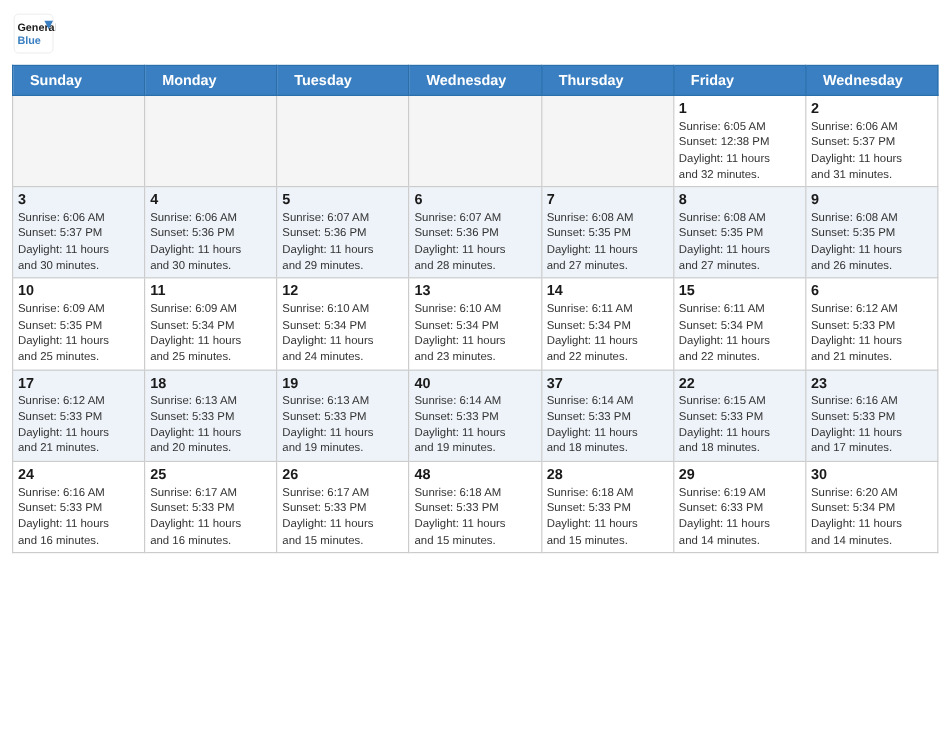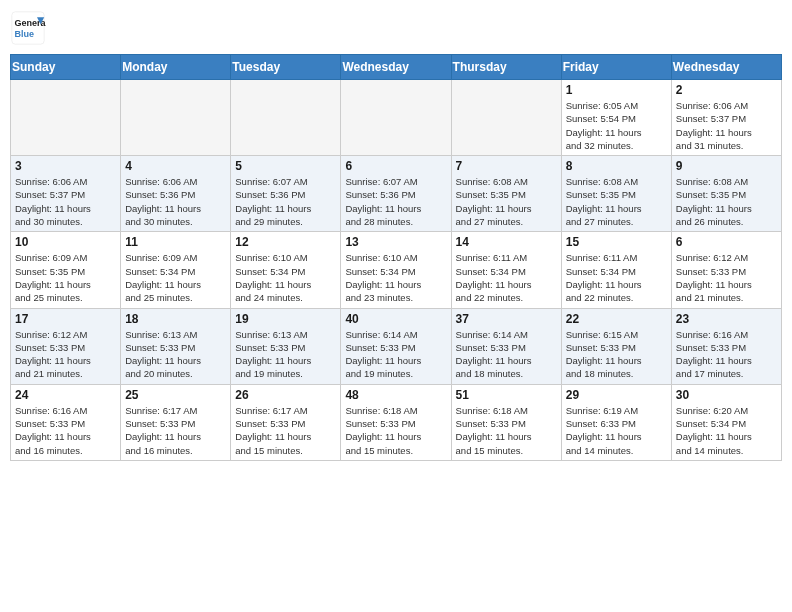--- a/index.html
+++ b/index.html
@@ -45,21 +45,21 @@
     }
     .calendar {
       width: 100%;
       border-collapse: collapse;
     }
     .calendar th {
       background: #3a7fc1;
       color: #fff;
       font-size: 12px;
       font-weight: bold;
-      padding: 5px 1px;
+      padding: 5px 14px;
       text-align: left;
       border: 1px solid #2a6fab;
     }
     .calendar td {
       border: 1px solid #ccc;
       vertical-align: top;
       padding: 3px 4px;
       width: calc(100%/7);
       min-height: 75px;
       font-size: 10px;
@@ -122,21 +122,21 @@
     <tbody id="calendar-body">
     <tr>
           <td class="empty"></td>
           <td class="empty"></td>
           <td class="empty"></td>
           <td class="empty"></td>
           <td class="empty"></td>
           <td>
             <span class="day-num">1</span>
             <div class="day-info" style="white-space: pre-line;">Sunrise: 6:05 AM
-Sunset: 5:54 PM
+Sunset: 12:38 PM
 Daylight: 11 hours
 and 32 minutes.</div>
           </td>
           <td>
             <span class="day-num">2</span>
             <div class="day-info" style="white-space: pre-line;">Sunrise: 6:06 AM
 Sunset: 5:37 PM
 Daylight: 11 hours
 and 31 minutes.</div>
           </td>
@@ -317,21 +317,21 @@
 and 15 minutes.</div>
           </td>
           <td>
             <span class="day-num">48</span>
             <div class="day-info" style="white-space: pre-line;">Sunrise: 6:18 AM
 Sunset: 5:33 PM
 Daylight: 11 hours
 and 15 minutes.</div>
           </td>
           <td>
-            <span class="day-num">51</span>
+            <span class="day-num">28</span>
             <div class="day-info" style="white-space: pre-line;">Sunrise: 6:18 AM
 Sunset: 5:33 PM
 Daylight: 11 hours
 and 15 minutes.</div>
           </td>
           <td>
             <span class="day-num">29</span>
             <div class="day-info" style="white-space: pre-line;">Sunrise: 6:19 AM
 Sunset: 6:33 PM
 Daylight: 11 hours

